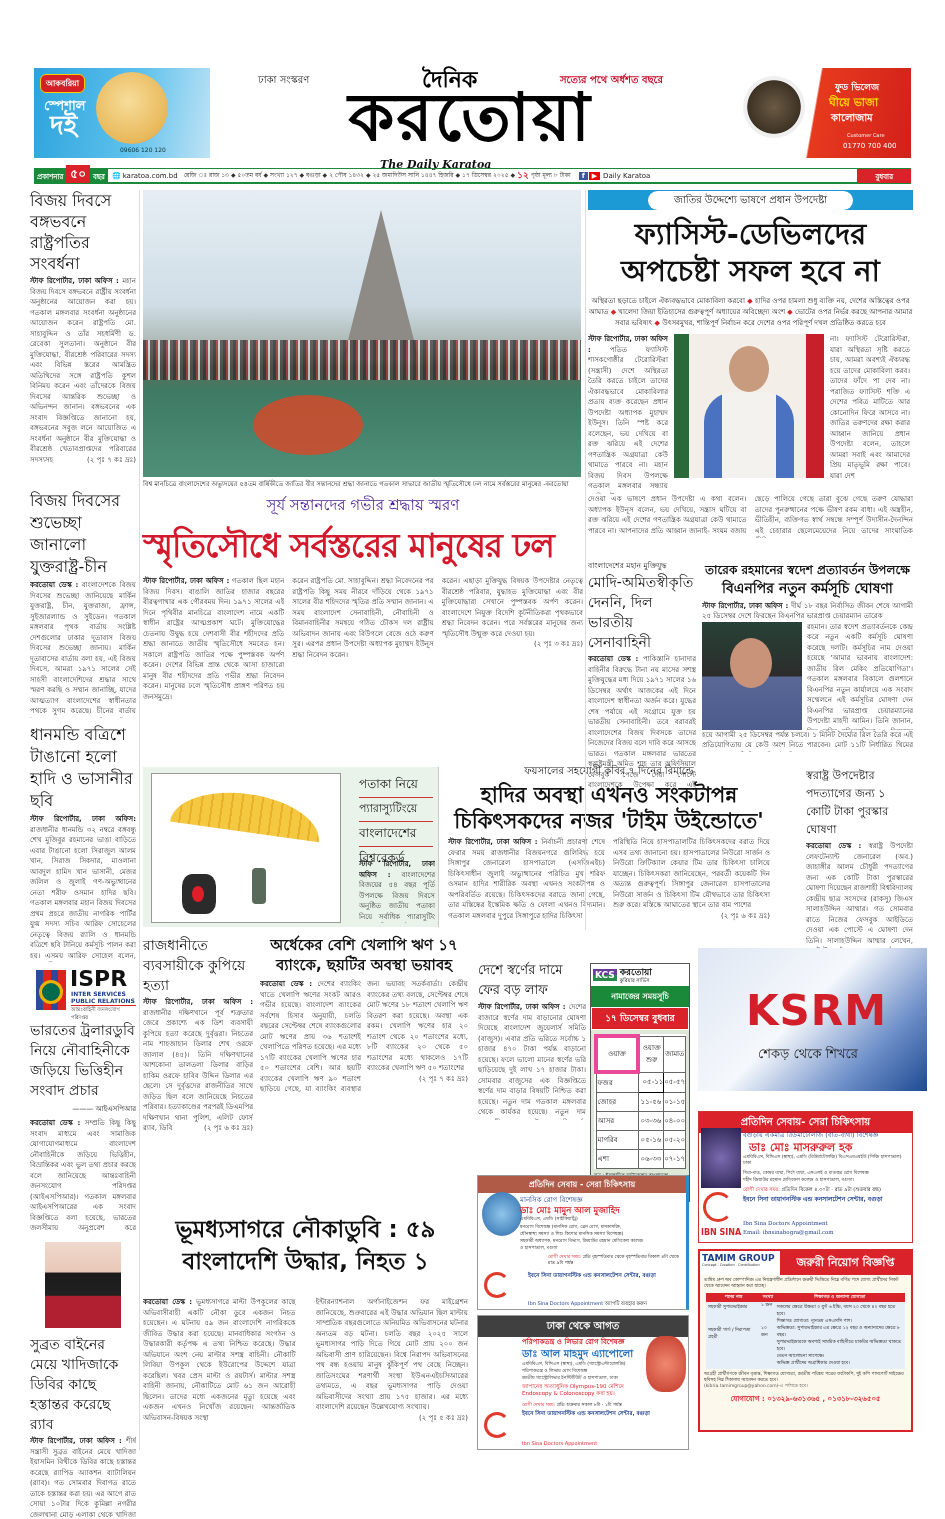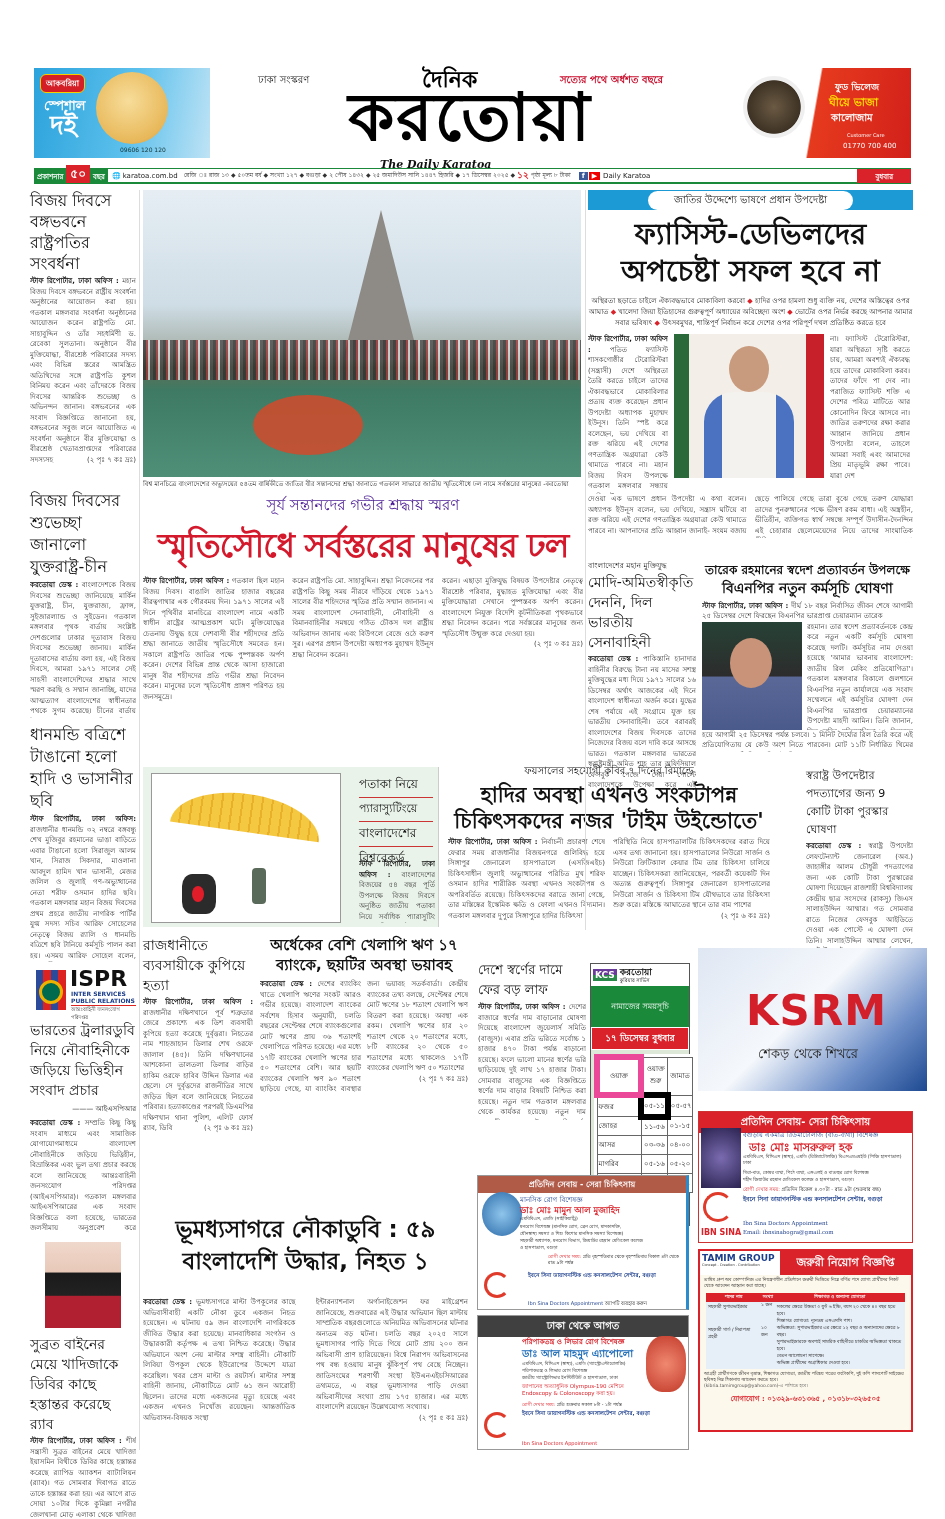--- a/index.html
+++ b/index.html
@@ -90,21 +90,21 @@
   </div>
 </div>
 
 <div class="abs photo" style="left:143px;top:190px;width:438px;height:287px;background:linear-gradient(180deg,#e6eef4 0%,#cfdde6 40%,#a9b4ad 55%,#5f6d55 62%,#3e7a64 70%,#4f8f78 100%)">
   <div class="abs" style="left:200px;top:20px;width:0;height:0;border-left:38px solid transparent;border-right:38px solid transparent;border-bottom:150px solid #8e8a86"></div>
   <div class="abs" style="left:0;top:150px;width:438px;height:40px;background:repeating-linear-gradient(90deg,#2e2a2a 0 3px,#a03030 3px 5px,#ddd 5px 7px,#444 7px 10px);opacity:.75"></div>
   <div class="abs" style="left:110px;top:205px;width:110px;height:60px;border-radius:50%;background:#d24a2a;opacity:.85"></div>
 </div>
 <div class="abs" style="left:143px;top:479px;width:440px;font-size:6.5px;color:#222;white-space:nowrap;overflow:hidden">বিশ্ব মানচিত্রে বাংলাদেশের অভ্যুদয়ের ৫৪তম বার্ষিকীতে জাতির বীর সন্তানদের শ্রদ্ধা জানাতে গতকাল সাভারে জাতীয় স্মৃতিসৌধে ঢল নামে সর্বস্তরের মানুষের -করতোয়া</div>
 <div class="abs" style="left:143px;top:493px;width:440px;text-align:center;font-size:15px;color:#4c1d95">সূর্য সন্তানদের গভীর শ্রদ্ধায় স্মরণ</div>
-<div class="abs" style="left:143px;top:522px;width:440px;text-align:center;font-size:33px;font-weight:bold;color:#d3192b;line-height:48px;white-space:nowrap;letter-spacing:-1px">স্মৃতিসৌধে সর্বস্তরের মানুষের ঢল</div>
+<div class="abs" style="left:143px;top:522px;width:440px;text-align:left;font-size:33px;font-weight:bold;color:#d3192b;line-height:48px;white-space:nowrap;letter-spacing:-1px">স্মৃতিসৌধে সর্বস্তরের মানুষের ঢল</div>
 <div class="abs" style="left:143px;top:576px;width:440px;display:flex;gap:8px">
   <div class="body-text" style="flex:1;height:180px"><span class="byline">স্টাফ রিপোর্টার, ঢাকা অফিস :</span> <span>গতকাল ছিল মহান বিজয় দিবস। বাঙালি জাতির হাজার বছরের বীরত্বগাথার এক গৌরবময় দিন। ১৯৭১ সালের এই দিনে পৃথিবীর মানচিত্রে বাংলাদেশ নামে একটি স্বাধীন রাষ্ট্রের আত্মপ্রকাশ ঘটে। মুক্তিযোদ্ধের চেতনায় উদ্বুদ্ধ হয়ে দেশবাসী বীর শহীদদের প্রতি শ্রদ্ধা জানাতে জাতীয় স্মৃতিসৌধে সমবেত হন। সকালে রাষ্ট্রপতি জাতির পক্ষে পুষ্পস্তবক অর্পণ করেন। দেশের বিভিন্ন প্রান্ত থেকে আসা হাজারো মানুষ বীর শহীদদের প্রতি গভীর শ্রদ্ধা নিবেদন করেন। মানুষের ঢলে স্মৃতিসৌধ প্রাঙ্গণ পরিণত হয় জনসমুদ্রে।</span></div>
   <div class="body-text" style="flex:1;height:180px">করেন রাষ্ট্রপতি মো. সাহাবুদ্দিন। শ্রদ্ধা নিবেদনের পর রাষ্ট্রপতি কিছু সময় নীরবে দাঁড়িয়ে থেকে ১৯৭১ সালের বীর শহিদদের স্মৃতির প্রতি সম্মান জানান। এ সময় বাংলাদেশ সেনাবাহিনী, নৌবাহিনী ও বিমানবাহিনীর সমন্বয়ে গঠিত চৌকস দল রাষ্ট্রীয় অভিবাদন জানায় এবং বিউগলে বেজে ওঠে করুণ সুর। এরপর প্রধান উপদেষ্টা অধ্যাপক মুহাম্মদ ইউনূস শ্রদ্ধা নিবেদন করেন।</div>
   <div class="body-text" style="flex:1;height:180px"><span>করেন। এছাড়া মুক্তিযুদ্ধ বিষয়ক উপদেষ্টার নেতৃত্বে বীরশ্রেষ্ঠ পরিবার, যুদ্ধাহত মুক্তিযোদ্ধা এবং বীর মুক্তিযোদ্ধারা সেখানে পুষ্পস্তবক অর্পণ করেন। বাংলাদেশে নিযুক্ত বিদেশি কূটনীতিকরা পৃথকভাবে শ্রদ্ধা নিবেদন করেন। পরে সর্বস্তরের মানুষের জন্য স্মৃতিসৌধ উন্মুক্ত করে দেওয়া হয়।</span> <span class="cont">(২ পৃঃ ৩ কঃ দ্রঃ)</span></div>
 </div>
 
 <div class="abs" style="left:588px;top:190px;width:325px">
   <div style="background:#1c9ad6;height:20px;display:flex;justify-content:center;align-items:center">
     <span style="background:#fff;border-radius:10px;padding:1px 26px;font-size:10px;color:#111">জাতির উদ্দেশ্যে ভাষণে প্রধান উপদেষ্টা</span>
   </div>
@@ -168,21 +168,21 @@
 <div class="abs" style="left:448px;top:763px;width:322px">
   <div style="font-size:10px;text-align:center">ফয়সালের সহযোগী কবির ৭ দিনের রিমান্ডে</div>
   <div class="hl" style="font-size:21px;line-height:26px;text-align:center;font-weight:bold;margin-top:2px">হাদির অবস্থা এখনও সংকটাপন্ন চিকিৎসকদের নজর 'টাইম উইন্ডোতে'</div>
   <div style="display:flex;gap:8px;margin-top:3px">
     <div class="body-text" style="flex:1;height:92px"><span class="byline">স্টাফ রিপোর্টার, ঢাকা অফিস :</span> <span>নির্বাচনী প্রচারণা শেষে ফেরার সময় রাজধানীর বিজয়নগরে গুলিবিদ্ধ হয়ে সিঙ্গাপুর জেনারেল হাসপাতালে (এসজিএইচ) চিকিৎসাধীন জুলাই অভ্যুত্থানের পরিচিত মুখ শরিফ ওসমান হাদির শারীরিক অবস্থা এখনও সংকটাপন্ন ও অপরিবর্তিত রয়েছে। চিকিৎসকদের বরাতে জানা গেছে, তার মস্তিষ্কের ইস্কেমিক ক্ষতি ও ফোলা এখনও বিদ্যমান। গতকাল মঙ্গলবার দুপুরে সিঙ্গাপুরে হাদির চিকিৎসা</span></div>
     <div class="body-text" style="flex:1;height:92px"><span>পরিস্থিতি নিয়ে হাসপাতালটির চিকিৎসকদের বরাত দিয়ে এসব তথ্য জানানো হয়। হাসপাতালের নিউরো সার্জন ও নিউরো ক্রিটিক্যাল কেয়ার টিম তার চিকিৎসা চালিয়ে যাচ্ছেন। চিকিৎসকরা জানিয়েছেন, পরবর্তী কয়েকটি দিন অত্যন্ত গুরুত্বপূর্ণ। সিঙ্গাপুর জেনারেল হাসপাতালের নিউরো সার্জন ও চিকিৎসা টিম যৌথভাবে তার চিকিৎসা শুরু করে। মস্তিষ্কে আঘাতের স্থানে তার বাম পাশের</span> <span class="cont">(২ পৃঃ ৬ কঃ দ্রঃ)</span></div>
   </div>
 </div>
 
 <div class="abs" style="left:806px;top:767px;width:107px">
-  <div class="hl" style="font-size:11px;line-height:18px">স্বরাষ্ট্র উপদেষ্টার পদত্যাগের জন্য 9 কোটি টাকা পুরস্কার ঘোষণা</div>
+  <div class="hl" style="font-size:11px;line-height:18px">স্বরাষ্ট্র উপদেষ্টার পদত্যাগের জন্য ১ কোটি টাকা পুরস্কার ঘোষণা</div>
   <div class="body-text" style="height:110px;margin-top:2px"><span class="byline">করতোয়া ডেস্ক :</span> <span>স্বরাষ্ট্র উপদেষ্টা লেফটেন্যান্ট জেনারেল (অব.) জাহাঙ্গীর আলম চৌধুরী পদত্যাগের জন্য এক কোটি টাকা পুরস্কারের ঘোষণা দিয়েছেন রাজশাহী বিশ্ববিদ্যালয় কেন্দ্রীয় ছাত্র সংসদের (রাকসু) জিএস সালাহউদ্দিন আম্মার। গত সোমবার রাতে নিজের ফেসবুক আইডিতে দেওয়া এক পোস্টে এ ঘোষণা দেন তিনি। সালাহউদ্দিন আম্মার লেখেন, স্বরাষ্ট্র উপদেষ্টার পদত্যাগে সর্বোচ্চ</span> </div>
 </div>
 
 <div class="abs" style="left:143px;top:935px;width:110px">
   <div class="hl" style="font-size:14px;line-height:20px">রাজধানীতে ব্যবসায়ীকে কুপিয়ে হত্যা</div>
   <div class="body-text" style="height:140px;margin-top:2px"><span class="byline">স্টাফ রিপোর্টার, ঢাকা অফিস :</span> <span>রাজধানীর দক্ষিণখানে পূর্ব শত্রুতার জেরে প্রকাশ্যে এক ডিশ ব্যবসায়ী কুপিয়ে হত্যা করেছে দুর্বৃত্তরা। নিহতের নাম শাহজাহান ডিলার শেখ ওরফে জালাল (৪৫)। তিনি দক্ষিণখানের আশকোনা তালতলা ডিলার বাড়ির হাকিম ওরফে হাবিব উদ্দিন ডিলার এর ছেলে। সে দুর্বৃত্তদের রাজনীতির সাথে জড়িত ছিল বলে জানিয়েছে নিহতের পরিবার। হত্যাকাণ্ডের পরপরই ডিএমপির দক্ষিণখান থানা পুলিশ, এলিট ফোর্স র‌্যাব, ডিবি</span> <span class="cont">(২ পৃঃ ৬ কঃ দ্রঃ)</span></div>
 </div>
 
 <div class="abs" style="left:260px;top:935px;width:208px">
   <div class="hl" style="font-size:15px;line-height:20px;text-align:center;font-weight:bold">অর্ধেকের বেশি খেলাপি ঋণ ১৭ ব্যাংকে, ছয়টির অবস্থা ভয়াবহ</div>
@@ -195,33 +195,33 @@
 </div>
 
 <div class="abs" style="left:590px;top:963px;width:100px;border:1px solid #555;background:#fff">
   <div style="display:flex;align-items:center;gap:3px;padding:2px;height:22px">
     <span style="background:linear-gradient(180deg,#6a3b9a 50%,#2a8a4a 50%);color:#fff;font-weight:bold;font-size:9px;padding:1px 2px">KCS</span>
     <span>
       <span style="display:block;font-size:9px;font-weight:bold;line-height:10px">করতোয়া</span>
       <span style="display:block;font-size:5px;line-height:7px">কুরিয়ার সার্ভিস</span>
     </span>
   </div>
-  <div style="background:#1a8a3a;color:#fff;text-align:center;font-size:8px;font-weight:normal;padding:14px 0">নামাজের সময়সূচি</div>
+  <div style="background:#1a8a3a;color:#fff;text-align:center;font-size:8px;font-weight:bold;padding:4px 0">নামাজের সময়সূচি</div>
   <div style="background:#d9222a;color:#fff;text-align:center;font-size:9px;font-weight:bold;padding:3px 0;border:1px solid #fff">১৭ ডিসেম্বর বুধবার</div>
   <div style="background:#dde8d9;padding:4px 3px">
     <table style="width:100%;background:#fff;font-size:7px">
       <tbody>
           <tr>
-            <th style="border:6px solid #ec4899;font-weight:normal;padding:10px">ওয়াক্ত</th>
+            <th style="border:4px solid #ec4899;font-weight:normal;padding:10px">ওয়াক্ত</th>
             <th style="border:1px solid #666;font-weight:normal">ওয়াক্ত শুরু</th>
             <th style="border:1px solid #666;font-weight:normal">জামাত</th>
           </tr>
       <tr>
             <td style="border:1px solid #666;padding:3px 1px">ফজর</td>
-            <td style="border:6px solid #000000;text-align:right">০৫-১১</td>
+            <td style="border:1px solid #000000;text-align:right">০৫-১১</td>
             <td style="border:1px solid #666;text-align:center">০৫-৫৭</td>
           </tr>
       <tr>
             <td style="border:1px solid #666;padding:3px 1px">জোহর</td>
             <td style="border:1px solid #666;text-align:center">১১-৫৬</td>
             <td style="border:1px solid #666;text-align:center">০১-১৫</td>
           </tr>
       <tr>
             <td style="border:1px solid #666;padding:3px 1px">আসর</td>
             <td style="border:1px solid #666;text-align:center">০৩-৩৬</td>

